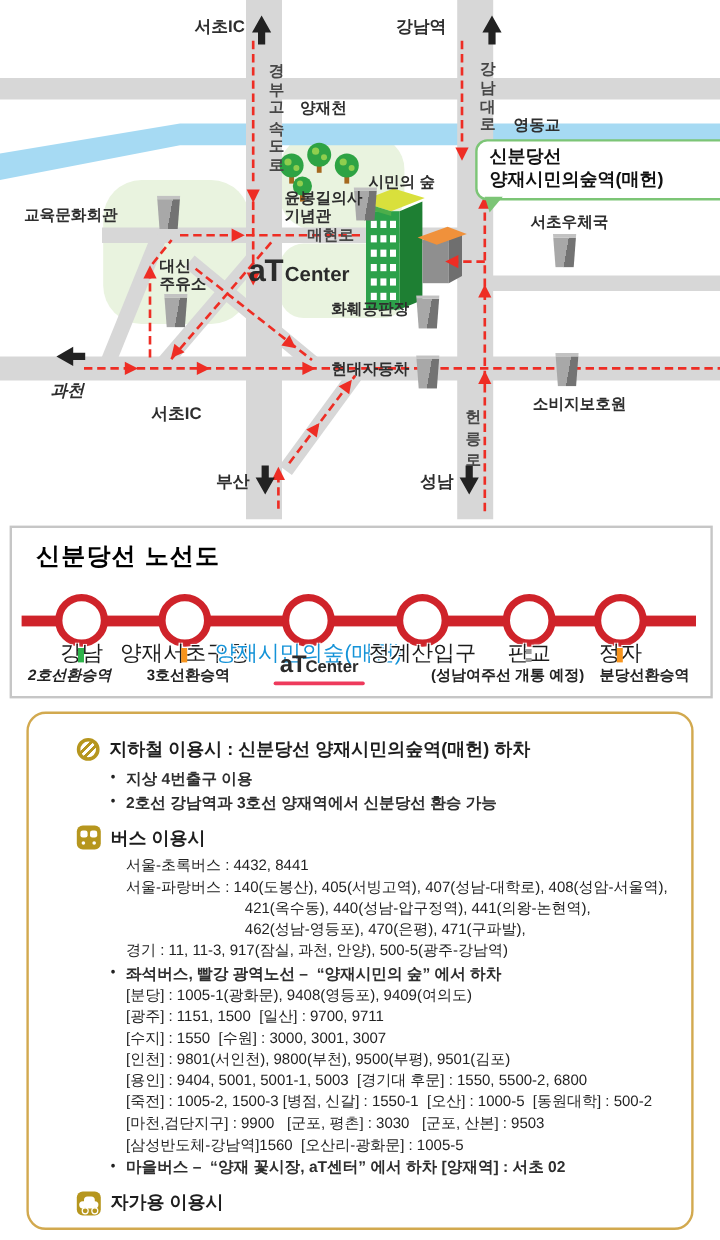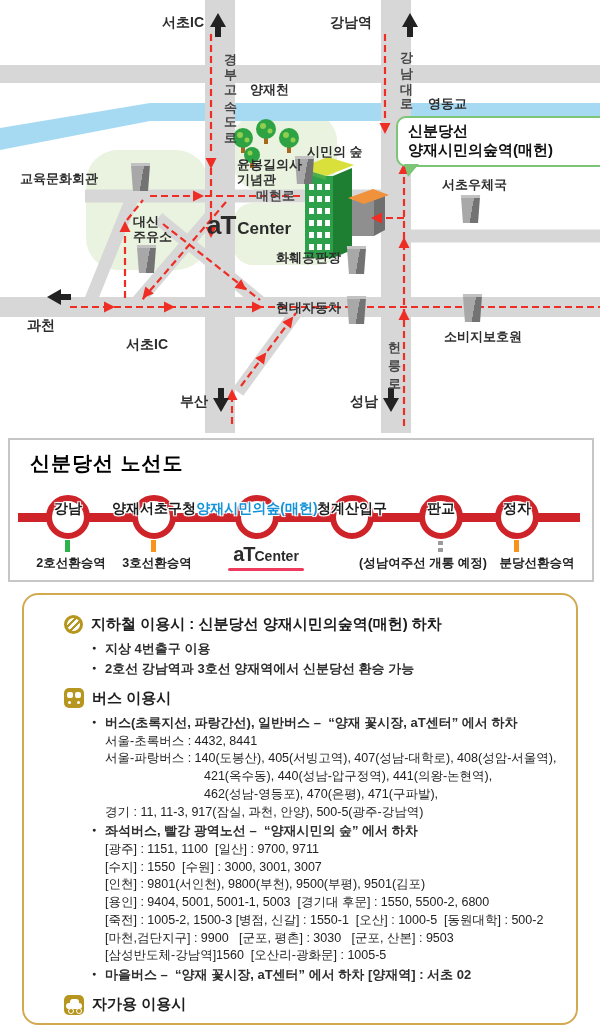--- a/index.html
+++ b/index.html
@@ -25,21 +25,21 @@
   .atlogo{position:absolute;left:207px;top:210px;white-space:nowrap;color:#2b2b2b;}
   .atlogo .a{font-size:26px;font-weight:800;letter-spacing:-1px;}
   .atlogo .c{font-size:17px;font-weight:600;margin-left:2px;}
   
   .linebox{position:absolute;left:8px;top:438px;width:582px;height:140px;background:#fff;
            border:2px solid #c6c6c6;}
   .linetitle{position:absolute;left:30px;top:450px;font-size:20px;font-weight:800;color:#000000;letter-spacing:1px;}
   .redbar{position:absolute;left:18px;top:513px;width:562px;height:9px;background:#cf232a;}
   .st-circle{position:absolute;top:495px;width:32px;height:32px;background:#fff;
              border:6px solid #cf232a;border-radius:50%;}
-  .st-name{position:absolute;top:500px;transform:translateX(-50%);font-size:14px;font-weight:700;
+  .st-name{position:absolute;top:532px;transform:translateX(-50%);font-size:18px;font-weight:400;
            white-space:nowrap;color:#1b1b1b;
            text-shadow:-1px -1px 0 #fff,1px -1px 0 #fff,-1px 1px 0 #fff,1px 1px 0 #fff,0 0 3px #fff;}
   .st-name.blue{color:#1493d8;}
   .tick{position:absolute;top:540px;width:5px;height:12px;}
   .tick.dashed{background:repeating-linear-gradient(0deg,#9b9b9b 0 4px,#fff 4px 7px);}
   .st-sub{position:absolute;top:555px;transform:translateX(-50%);font-size:12.5px;font-weight:700;
           white-space:nowrap;color:#222;}
   .at-mini{position:absolute;left:228px;top:543px;width:76px;text-align:center;white-space:nowrap;color:#2b2b2b;}
   .at-mini .a{font-size:20px;font-weight:800;letter-spacing:-1px;}
   .at-mini .c{font-size:14px;font-weight:600;}
@@ -219,21 +219,21 @@
   <div class="lbl" style="left:428px;top:97px;">영동교</div>
   <div class="lbl" style="left:307px;top:145px;text-align:right;">시민의 숲</div>
   <div class="lbl" style="left:237px;top:158px;">윤봉길의사</div>
   <div class="lbl" style="left:237px;top:173px;">기념관</div>
   <div class="lbl onroad" style="left:256px;top:189px;">매현로</div>
   <div class="lbl" style="left:20px;top:172px;">교육문화회관</div>
   <div class="lbl" style="left:442px;top:178px;">서초우체국</div>
   <div class="lbl" style="left:133px;top:215px;">대신</div>
   <div class="lbl" style="left:133px;top:230px;">주유소</div>
   <div class="lbl" style="left:276px;top:251px;">화훼공판장</div>
-  <div class="lbl big" style="left:27px;top:317px;">과천</div>
+  <div class="lbl big" style="left:42px;top:317px;font-style:italic;">과천</div>
   <div class="lbl big" style="left:126px;top:336px;">서초IC</div>
   <div class="lbl" style="left:276px;top:301px;">현대자동차</div>
   <div class="lbl vert" style="left:386px;top:332px;letter-spacing:6px;">헌릉로</div>
   <div class="lbl" style="left:444px;top:330px;">소비지보호원</div>
   <div class="lbl big" style="left:180px;top:393px;">부산</div>
   <div class="lbl big" style="left:350px;top:393px;">성남</div>
 
   <div class="atlogo">
     <span class="a">aT</span><span class="c">Center</span>
   </div>
@@ -260,21 +260,21 @@
   <div class="st-name blue" style="left:257px;">양재시민의숲(매헌)</div>
   <div class="st-name" style="left:352px;">청계산입구</div>
   <div class="st-name" style="left:441px;">판교</div>
   <div class="st-name" style="left:517px;">정자</div>
 
   <div class="tick" style="left:65px;background:#2eb34a;"></div>
   <div class="tick" style="left:151px;background:#f7941d;"></div>
   <div class="tick dashed" style="left:438px;"></div>
   <div class="tick" style="left:514px;background:#f7941d;"></div>
 
-  <div class="st-sub" style="left:71px;">2호선환승역</div>
+  <div class="st-sub" style="left:58px;font-style:italic;">2호선환승역</div>
   <div class="st-sub" style="left:157px;">3호선환승역</div>
   <div class="st-sub" style="left:423px;">(성남여주선 개통 예정)</div>
   <div class="st-sub" style="left:537px;">분당선환승역</div>
 
   <div class="at-mini">
     <span class="a">aT</span><span class="c">Center</span>
   </div>
   <div class="at-underline"></div>
 
   <div class="infobox">
@@ -294,28 +294,28 @@
       <div class="sec-head">
         <span class="icon icon-bus">
             <i class="w1"></i>
             <i class="w2"></i>
             <i class="d1"></i>
             <i class="d2"></i>
           </span>
         <span>버스 이용시</span>
       </div>
       <div class="sec-body">
-        <div class="bullet-line">버스(초록지선, 파랑간선), 일반버스 –  “양재 꽃시장, aT센터” 에서 하차</div>
         <div class="sub-line">서울-초록버스 : 4432, 8441</div>
         <div class="sub-line">서울-파랑버스 : 140(도봉산), 405(서빙고역), 407(성남-대학로), 408(성암-서울역),</div>
         <div class="sub-line indent2">421(옥수동), 440(성남-압구정역), 441(의왕-논현역),</div>
         <div class="sub-line indent2">462(성남-영등포), 470(은평), 471(구파발),</div>
         <div class="sub-line">경기 : 11, 11-3, 917(잠실, 과천, 안양), 500-5(광주-강남역)</div>
         <div class="bullet-line">좌석버스, 빨강 광역노선 –  “양재시민의 숲” 에서 하차</div>
-        <div class="sub-line">[광주] : 1151, 1100  [일산] : 9700, 9711</div>
+        <div class="sub-line">[분당] : 1005-1(광화문), 9408(영등포), 9409(여의도)</div>
+        <div class="sub-line">[광주] : 1151, 1500  [일산] : 9700, 9711</div>
         <div class="sub-line">[수지] : 1550  [수원] : 3000, 3001, 3007</div>
         <div class="sub-line">[인천] : 9801(서인천), 9800(부천), 9500(부평), 9501(김포)</div>
         <div class="sub-line">[용인] : 9404, 5001, 5001-1, 5003  [경기대 후문] : 1550, 5500-2, 6800</div>
         <div class="sub-line">[죽전] : 1005-2, 1500-3 [병점, 신갈] : 1550-1  [오산] : 1000-5  [동원대학] : 500-2</div>
         <div class="sub-line">[마천,검단지구] : 9900   [군포, 평촌] : 3030   [군포, 산본] : 9503</div>
         <div class="sub-line">[삼성반도체-강남역]1560  [오산리-광화문] : 1005-5</div>
         <div class="bullet-line">마을버스 –  “양재 꽃시장, aT센터” 에서 하차 [양재역] : 서초 02</div>
       </div>
     </div>
 

